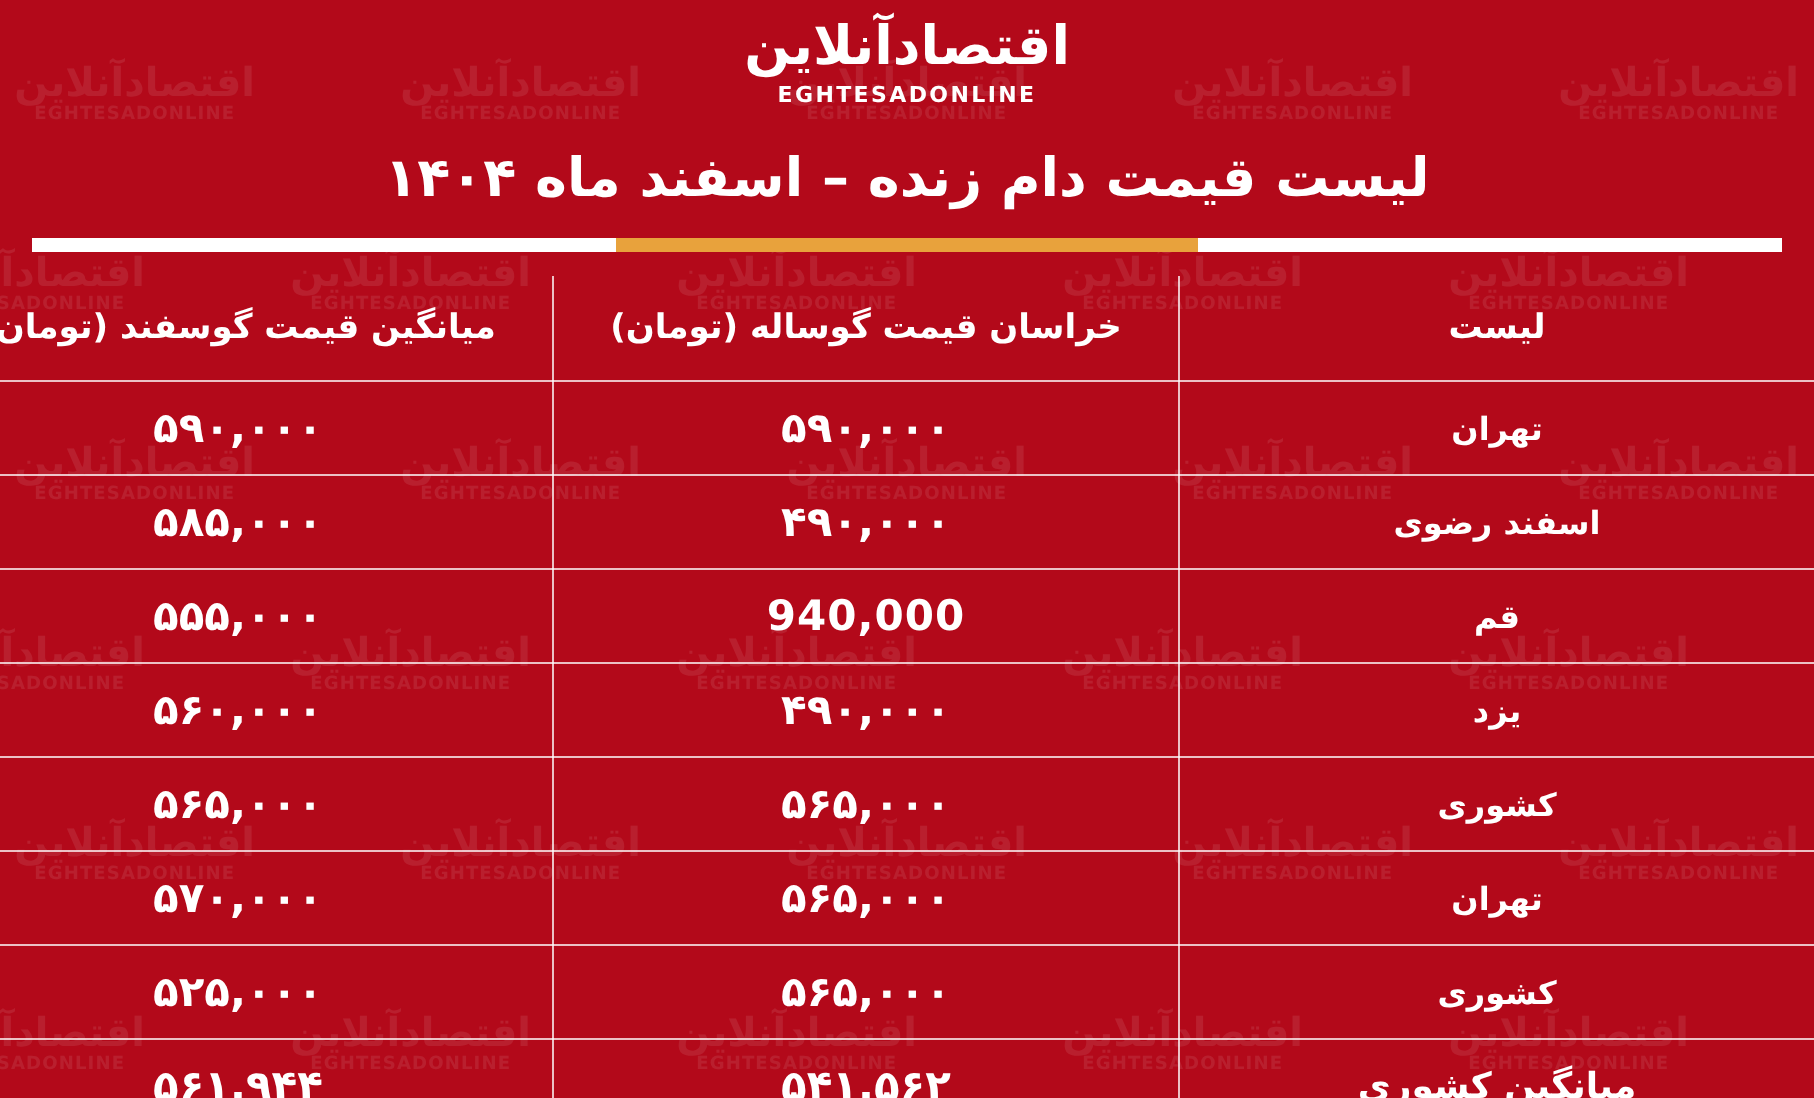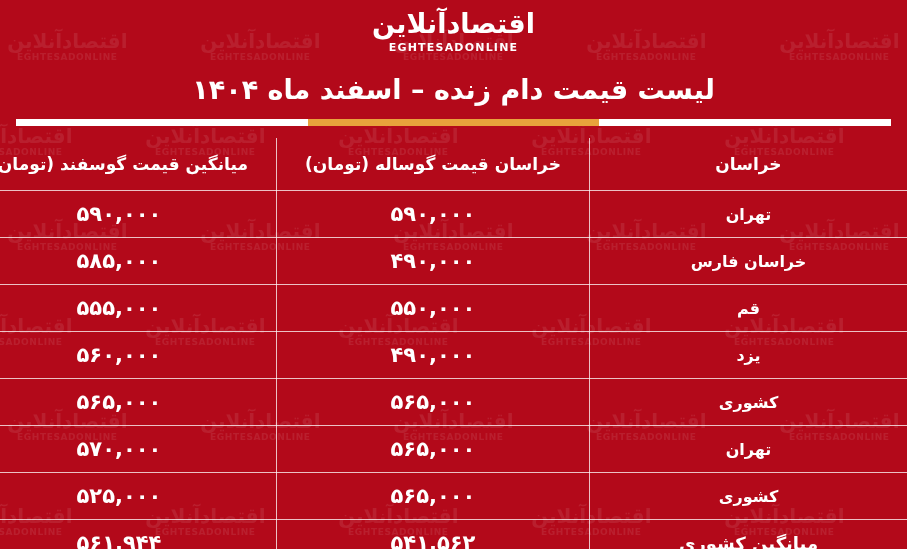--- a/index.html
+++ b/index.html
@@ -319,39 +319,39 @@
 
   <div class="rule">
     <div class="rule-seg rule-left"></div>
     <div class="rule-seg rule-mid"></div>
     <div class="rule-seg rule-right"></div>
   </div>
 
   <table class="price-table">
     <thead>
       <tr>
-        <th class="col-province">خراسان</th>
+        <th class="col-province">لیست</th>
         <th class="col-calf">خراسان قیمت گوساله (تومان)</th>
         <th class="col-sheep">میانگین قیمت گوسفند (تومان)</th>
       </tr>
     </thead>
     <tbody>
       <tr>
         <td class="province">تهران</td>
         <td class="num">۵۹۰,۰۰۰</td>
         <td class="num">۵۹۰,۰۰۰</td>
       </tr>
       <tr>
-        <td class="province">خراسان فارس</td>
+        <td class="province">اسفند رضوی</td>
         <td class="num">۴۹۰,۰۰۰</td>
         <td class="num">۵۸۵,۰۰۰</td>
       </tr>
       <tr>
         <td class="province">قم</td>
-        <td class="num">۵۵۰,۰۰۰</td>
+        <td class="num">940,000</td>
         <td class="num">۵۵۵,۰۰۰</td>
       </tr>
       <tr>
         <td class="province">یزد</td>
         <td class="num">۴۹۰,۰۰۰</td>
         <td class="num">۵۶۰,۰۰۰</td>
       </tr>
       <tr>
         <td class="province">کشوری</td>
         <td class="num">۵۶۵,۰۰۰</td>

